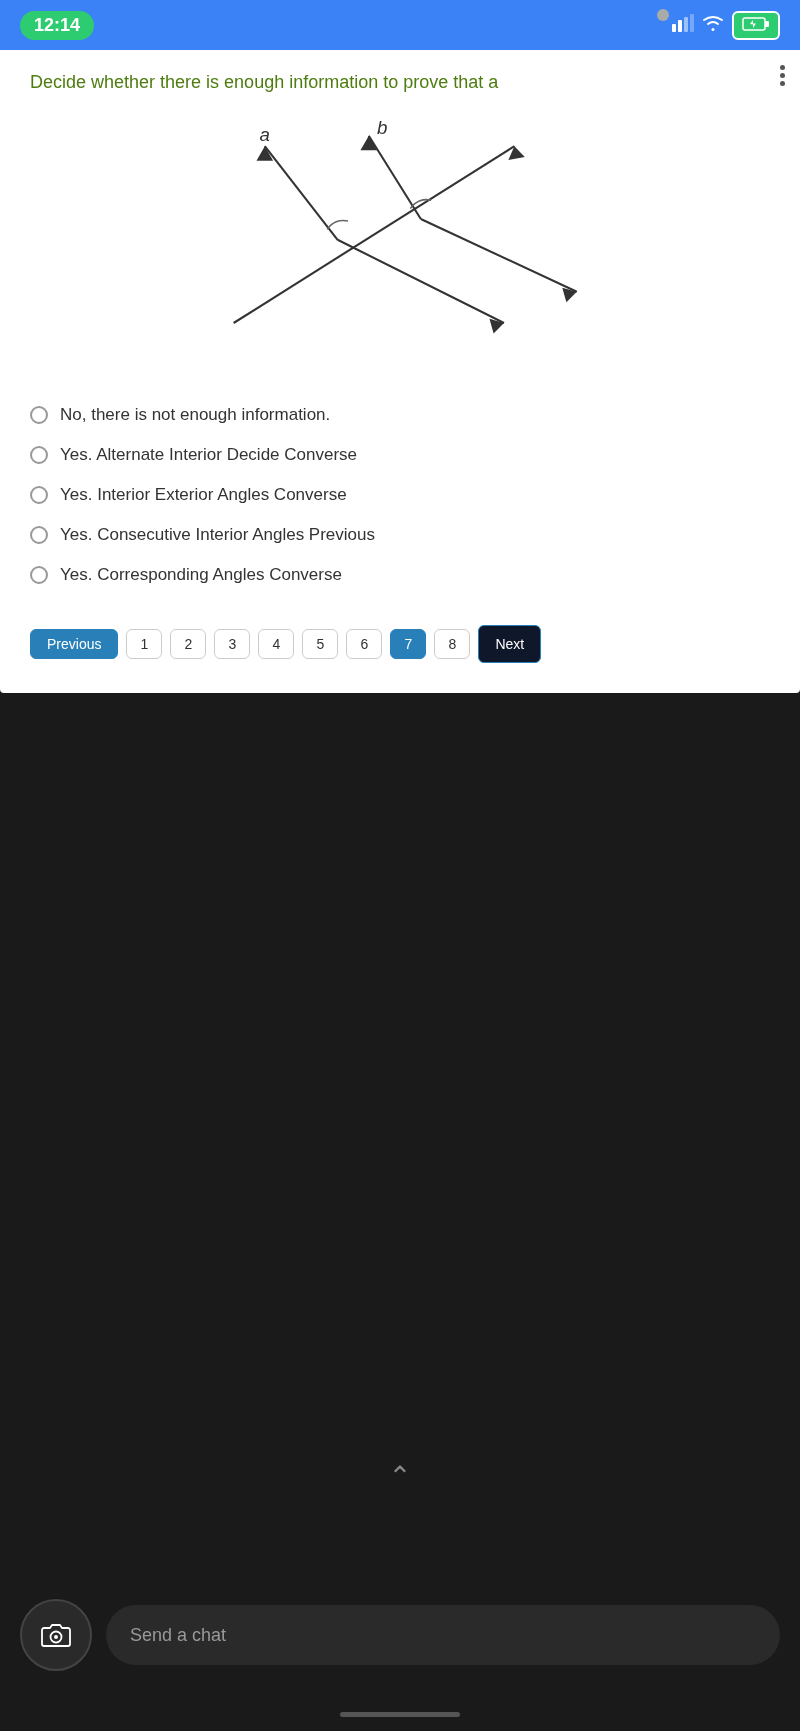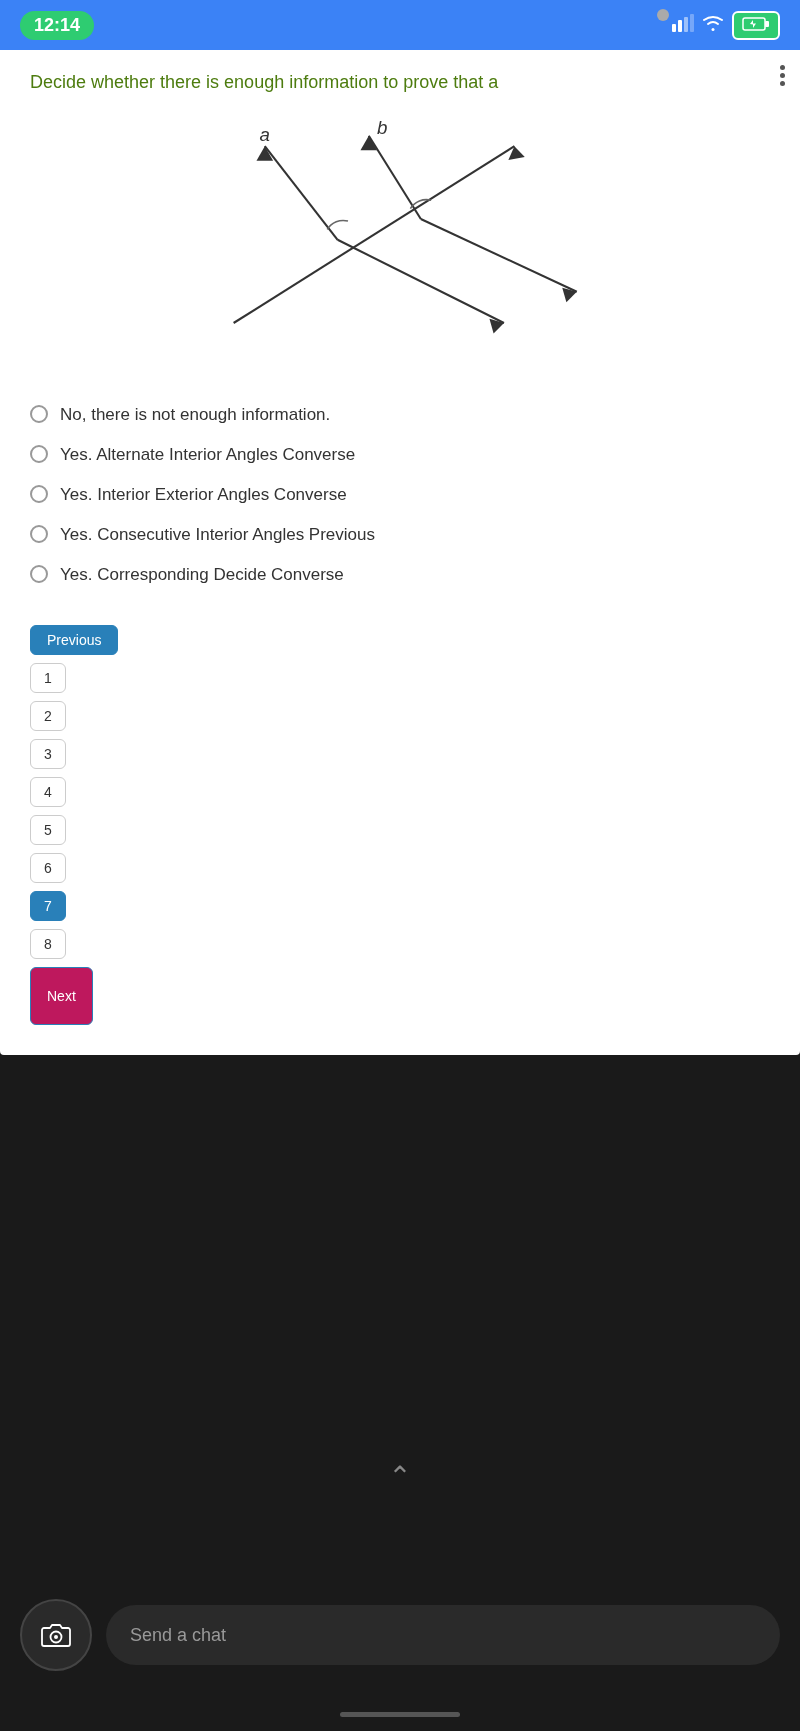--- a/index.html
+++ b/index.html
@@ -111,44 +111,43 @@
     }
 
     
     .options-list {
       list-style: none;
       margin-bottom: 20px;
     }
 
     .option-item {
       display: flex;
-      align-items: flex-start;
+      align-items: center;
       gap: 12px;
       padding: 10px 0;
       font-size: 17px;
       color: #333;
       cursor: pointer;
     }
 
     .radio-circle {
       width: 18px;
       height: 18px;
       border: 2px solid #999;
       border-radius: 50%;
       flex-shrink: 0;
     }
 
     
     .nav-bar {
       display: flex;
-      align-items: flex-start;
+      align-items: center;
       gap: 8px;
       padding: 10px 0;
       flex-wrap: wrap;
-      flex-direction: column;
     }
 
     .nav-btn {
       padding: 6px 12px;
       border-radius: 6px;
       border: 1px solid #ccc;
       background: white;
       font-size: 14px;
       color: #333;
       cursor: pointer;
@@ -157,24 +156,24 @@
     }
 
     .nav-btn.prev {
       background: #2980b9;
       color: white;
       border-color: #2980b9;
       padding: 6px 16px;
     }
 
     .nav-btn.next {
-      background: #be185d;
+      background: #0f172a;
       color: white;
       border-color: #2980b9;
-      padding: 20px 16px;
+      padding: 10px 16px;
     }
 
     .nav-btn.active {
       background: #2980b9;
       color: white;
       border-color: #2980b9;
     }
 
     
     .chevron-up-container {
@@ -321,33 +320,33 @@
     </svg>
   </div>
 
   <ul class="options-list">
     <li class="option-item">
       <div class="radio-circle"></div>
       <span>No, there is not enough information.</span>
     </li>
     <li class="option-item">
       <div class="radio-circle"></div>
-      <span>Yes. Alternate Interior Angles Converse</span>
+      <span>Yes. Alternate Interior Decide Converse</span>
     </li>
     <li class="option-item">
       <div class="radio-circle"></div>
       <span>Yes. Interior Exterior Angles Converse</span>
     </li>
     <li class="option-item">
       <div class="radio-circle"></div>
       <span>Yes. Consecutive Interior Angles Previous</span>
     </li>
     <li class="option-item">
       <div class="radio-circle"></div>
-      <span>Yes. Corresponding Decide Converse</span>
+      <span>Yes. Corresponding Angles Converse</span>
     </li>
   </ul>
 
   <div class="nav-bar">
     <button class="nav-btn prev">Previous</button>
     <button class="nav-btn">1</button>
     <button class="nav-btn">2</button>
     <button class="nav-btn">3</button>
     <button class="nav-btn">4</button>
     <button class="nav-btn">5</button>

